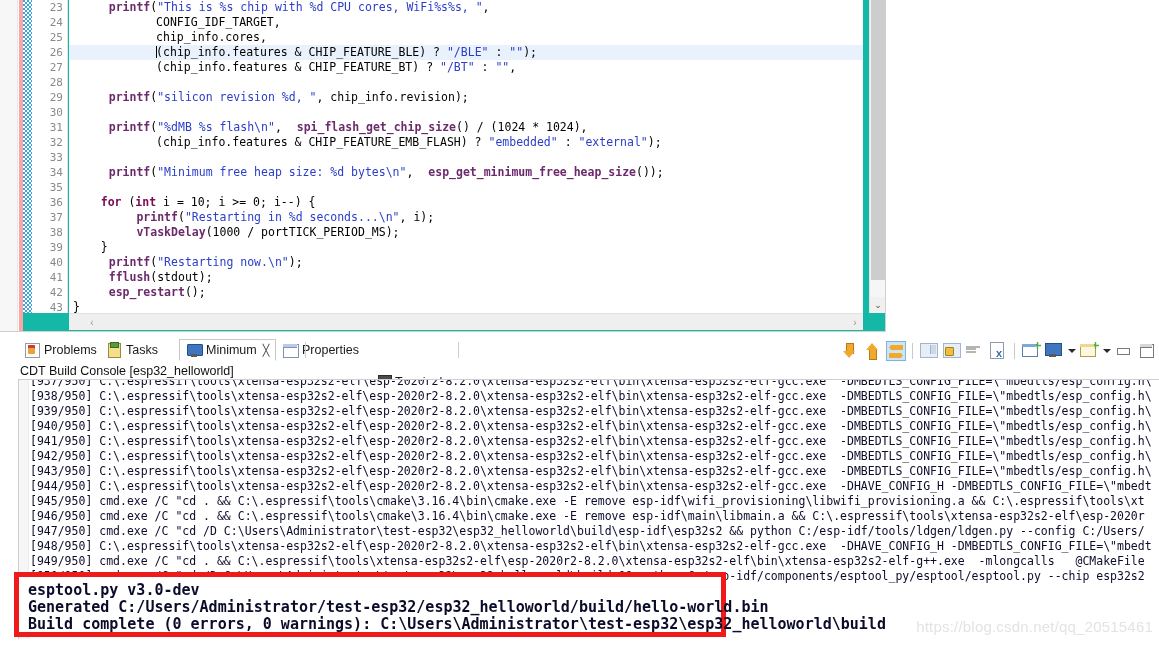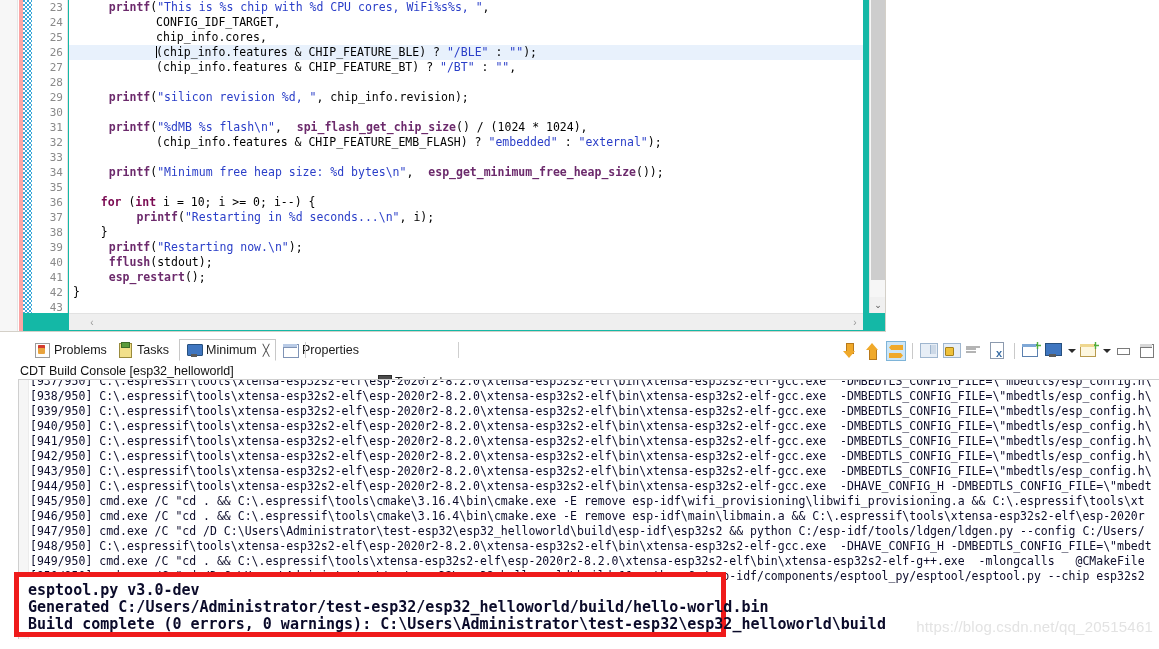--- a/index.html
+++ b/index.html
@@ -351,45 +351,46 @@
           <div class="codeline"></div>
           <div class="codeline">    <span class="tk-fn">printf</span>(<span class="tk-str">"silicon revision %d, "</span>, <span class="tk-pl">chip_info</span>.<span class="tk-pl">revision</span>);</div>
           <div class="codeline"></div>
           <div class="codeline">    <span class="tk-fn">printf</span>(<span class="tk-str">"%dMB %s flash\n"</span>, <span class="tk-fn">spi_flash_get_chip_size</span>() / (1024 * 1024),</div>
           <div class="codeline">            (<span class="tk-pl">chip_info</span>.<span class="tk-pl">features</span> &amp; <span class="tk-pl">CHIP_FEATURE_EMB_FLASH</span>) ? <span class="tk-str">"embedded"</span> : <span class="tk-str">"external"</span>);</div>
           <div class="codeline"></div>
           <div class="codeline">    <span class="tk-fn">printf</span>(<span class="tk-str">"Minimum free heap size: %d bytes\n"</span>, <span class="tk-fn">esp_get_minimum_free_heap_size</span>());</div>
           <div class="codeline"></div>
           <div class="codeline">    <span class="tk-kw">for</span> (<span class="tk-kw">int</span> <span class="tk-pl">i</span> = 10; <span class="tk-pl">i</span> &gt;= 0; <span class="tk-pl">i</span>--) {</div>
           <div class="codeline">        <span class="tk-fn">printf</span>(<span class="tk-str">"Restarting in %d seconds...\n"</span>, <span class="tk-pl">i</span>);</div>
+          <div class="codeline">        <span class="tk-fn">vTaskDelay</span>(1000 / <span class="tk-pl">portTICK_PERIOD_MS</span>);</div>
           <div class="codeline">    }</div>
           <div class="codeline">    <span class="tk-fn">printf</span>(<span class="tk-str">"Restarting now.\n"</span>);</div>
           <div class="codeline">    <span class="tk-fn">fflush</span>(<span class="tk-pl">stdout</span>);</div>
           <div class="codeline">    <span class="tk-fn">esp_restart</span>();</div>
           <div class="codeline">}</div>
         </div>
 
       <div id="ed-vscroll">
         <div id="ed-vthumb"></div>
         <div id="ed-vdown">⌄</div>
       </div>
 
       <div id="ed-hscroll">
         <div id="ed-hleft">‹</div>
         <div id="ed-hright">›</div>
       </div>
     </div>
   </div>
 
   <div id="tabbar">
-      <div class="tab" style="left: 10px;">
+      <div class="tab" style="left: 0;">
         <span class="tabicon ico-problems"></span>
         <span class="tab-label">Problems</span>
       </div>
-      <div class="tab" style="left: 93px;">
+      <div class="tab" style="left: 82px;">
         <span class="tabicon ico-tasks"></span>
         <span class="tab-label">Tasks</span>
       </div>
       <div class="tab active" style="left: 161px;">
         <span class="tabicon ico-console"></span>
         <span class="tab-label">Minimum</span>
         <span class="closex">╳</span>
       </div>
       <div class="tab" style="left: 258px;">
         <span class="tabicon ico-properties"></span>

